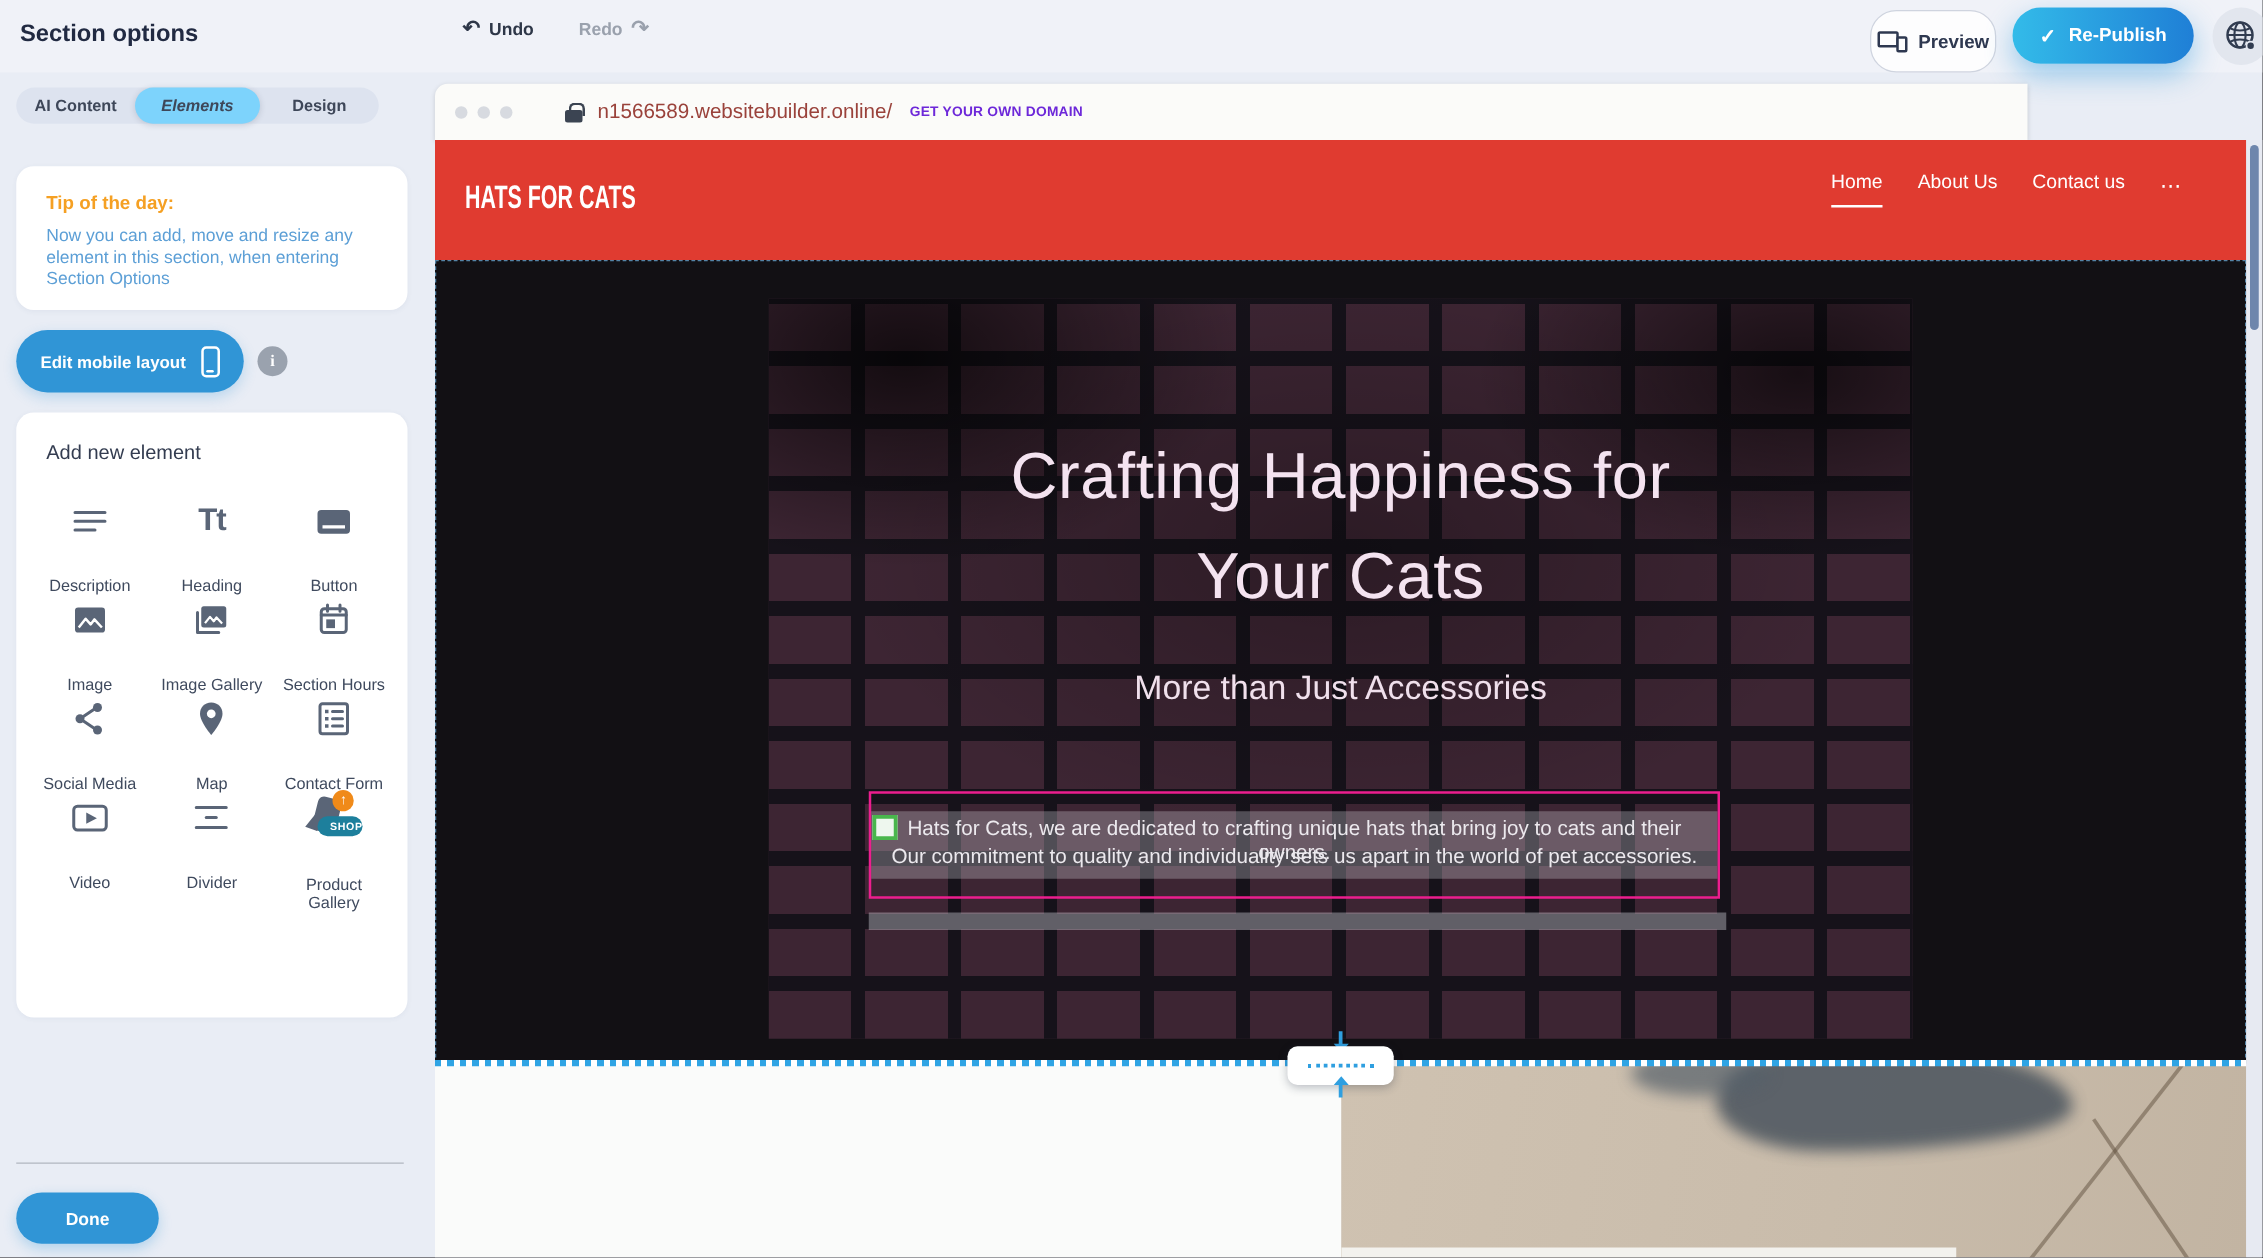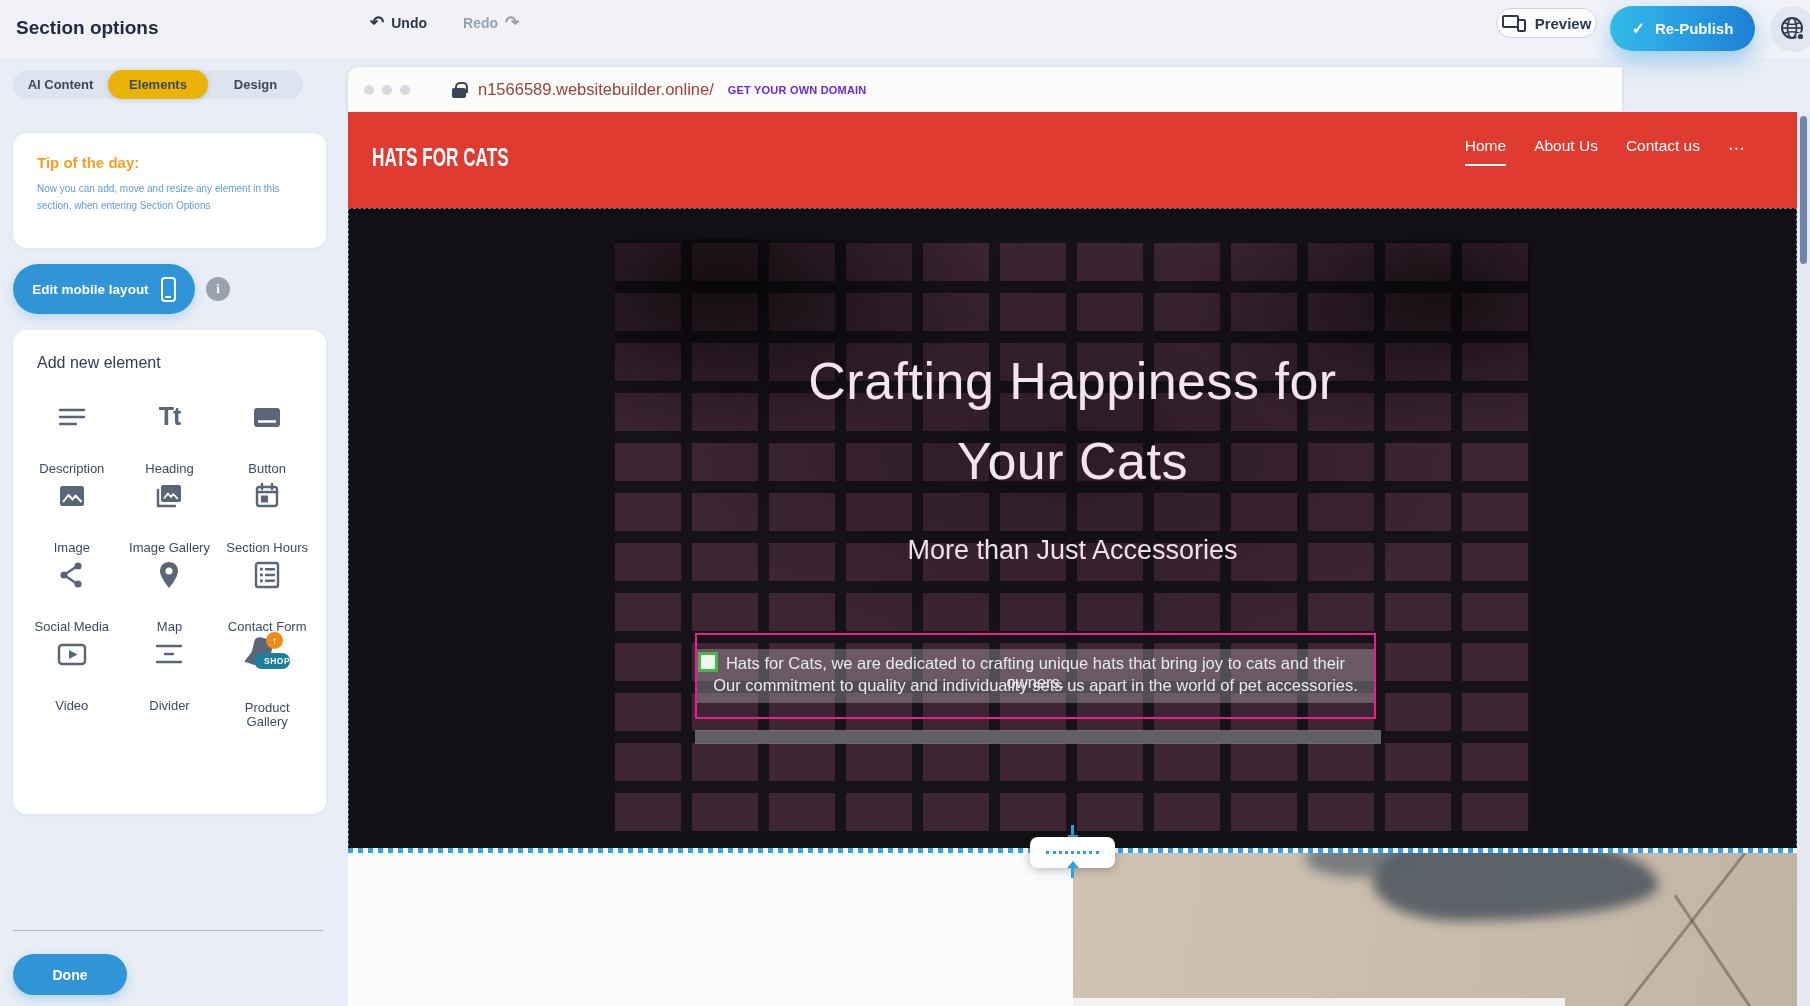--- a/index.html
+++ b/index.html
@@ -9,36 +9,36 @@
 
   
   .topbar { position:absolute; left:0; top:0; width:1810px; height:58px; background:#f0f2f8; }
   .page-title { position:absolute; left:16px; top:17px; font-size:19px; font-weight:bold; color:#212a42; }
   .undoredo { position:absolute; left:370px; top:14px; display:flex; gap:36px; align-items:center; }
   .undoredo button { border:none; background:none; font-size:14px; display:flex; gap:7px; align-items:center; cursor:pointer; font-family:inherit; }
   .undo { color:#2e3748; font-weight:bold; }
   .redo { color:#9aa1ad; font-weight:bold; }
   .uicon { font-size:17px; line-height:1; }
   .topactions { position:absolute; right:0; top:0; height:58px; }
-  .btn-preview { position:absolute; right:213px; top:8px; width:101px; height:30px; border-radius:21px; background:#fdfdfe; border:1.5px solid #cfd4df; display:flex; align-items:center; justify-content:center; gap:9px; font-size:15px; font-weight:bold; color:#2e3850; cursor:pointer; font-family:inherit; }
+  .btn-preview { position:absolute; right:213px; top:8px; width:101px; height:50px; border-radius:21px; background:#fdfdfe; border:1.5px solid #cfd4df; display:flex; align-items:center; justify-content:center; gap:9px; font-size:15px; font-weight:bold; color:#2e3850; cursor:pointer; font-family:inherit; }
   .dev-ic { position:relative; width:24px; height:17px; }
   .dev-big { position:absolute; left:0; top:0; width:17px; height:13px; border:2px solid #2e3850; border-radius:2px; }
   .dev-small { position:absolute; right:0; bottom:0; width:9px; height:13px; border:2px solid #2e3850; border-radius:2px; background:#fdfdfe; }
   .btn-republish { position:absolute; right:55px; top:6px; width:145px; height:45px; border:none; border-radius:23px; background:linear-gradient(90deg,#33bbe9,#1f7fd6); color:#fff; font-size:15px; font-weight:bold; display:flex; align-items:center; justify-content:center; gap:10px; box-shadow:0 9px 22px rgba(42,150,220,.45); cursor:pointer; font-family:inherit; }
   .chk { font-size:16px; font-weight:bold; }
   .btn-globe { position:absolute; right:-6px; top:6px; width:46px; height:46px; border-radius:50%; border:none; background:#e2e6ee; display:flex; align-items:center; justify-content:center; cursor:pointer; }
 
   
   .tabs { position:absolute; left:13px; top:70px; width:290px; height:29px; border-radius:15px; background:#dde3ef; display:flex; align-items:center; }
   .tab { flex:1; text-align:center; font-size:13px; font-weight:bold; color:#3e4759; height:29px; line-height:29px; border-radius:15px; cursor:pointer; }
-  .tab.active { background:#eab308; box-shadow:0 1px 5px rgba(40,50,80,.18); flex:0 0 100px; }
+  .tab.active { background:#7dd3fc; box-shadow:0 1px 5px rgba(40,50,80,.18); flex:0 0 100px;font-style:italic; }
   .card { position:absolute; background:#fff; border-radius:14px; box-shadow:0 1px 4px rgba(60,70,110,.05); }
   .tip-card { left:13px; top:133px; width:313px; height:115px; padding:21px 24px; }
   .tip-title { font-size:15px; font-weight:bold; color:#f5a023; }
-  .tip-body { margin-top:9px; font-size:10px; line-height:17px; color:#5c9fd6; width:262px; }
+  .tip-body { margin-top:9px; font-size:14px; line-height:17px; color:#5c9fd6; width:262px; }
   .btn-mobile { position:absolute; left:13px; top:264px; width:182px; height:50px; border:none; border-radius:25px; background:#3095d6; color:#fff; font-size:13.5px; font-weight:bold; display:flex; align-items:center; justify-content:center; gap:12px; cursor:pointer; box-shadow:0 4px 10px rgba(48,149,214,.25); font-family:inherit; }
   .phone-ic { position:relative; width:15px; height:25px; border:2px solid #fff; border-radius:4px; }
   .phone-ic::after { content:""; position:absolute; left:50%; bottom:2px; transform:translateX(-50%); width:6px; height:2px; background:#fff; border-radius:1px; }
   .btn-info { position:absolute; left:206px; top:277px; width:24px; height:24px; border-radius:50%; border:none; background:#9aa2ae; color:#fff; font-size:13px; font-weight:bold; font-family:"Liberation Serif",serif; cursor:pointer; }
   .add-card { left:13px; top:330px; width:313px; height:484px; padding:24px 10px 0 10px; }
   .add-title { font-size:16px; color:#333c50; margin-left:14px; }
   .el-grid { margin-top:22px; display:grid; grid-template-columns:repeat(3,1fr); row-gap:4px; }
   .el-cell { height:75px; display:flex; flex-direction:column; align-items:center; justify-content:flex-start; padding-top:6px; cursor:pointer; border-radius:8px;gap:24px; }
   .el-ic { width:34px; height:34px; flex:0 0 34px; }
   .el-lb { margin-top:4px; font-size:13px; line-height:13.5px; color:#3f4a5e; text-align:center; width:84px; }

